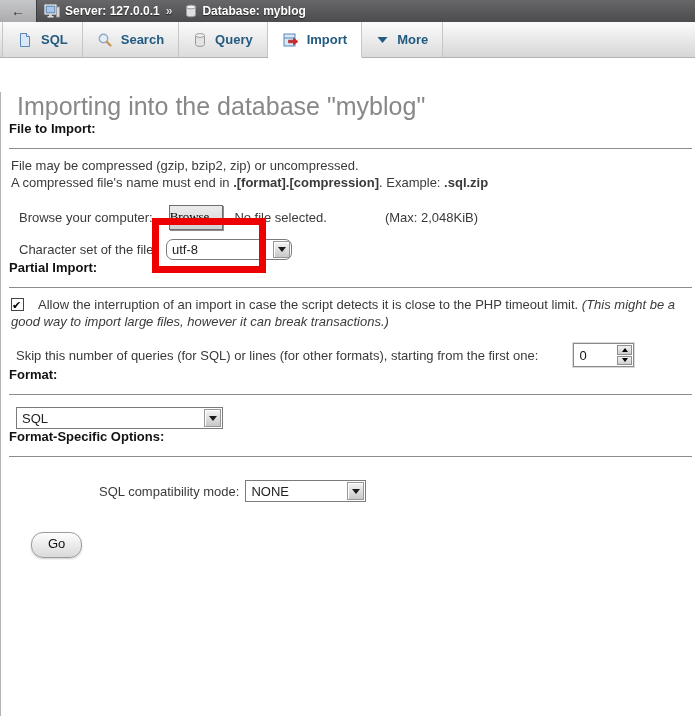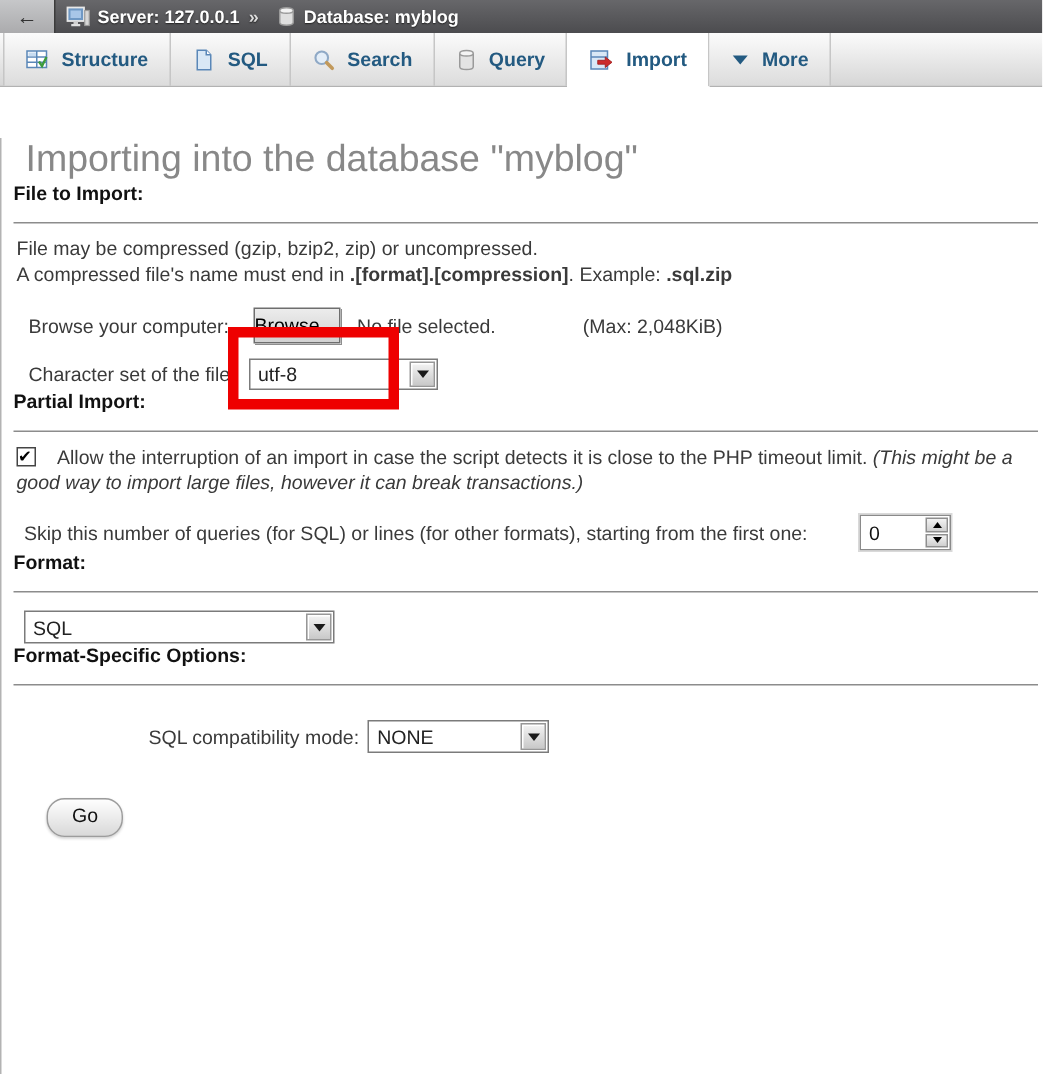--- a/index.html
+++ b/index.html
@@ -64,21 +64,21 @@
   p.note { margin:8px 8px 0 10px; line-height:17px; color:#3a3a3a; }
   .b { font-weight:bold; }
   .it { font-style:italic; }
 
   .row { display:flex; align-items:center; }
   .browse-row { margin-top:13px; padding-left:18px; height:26px; }
   .browse-btn {
     margin-left:16px; padding:3px 0 4px; font-size:13px; color:#000;
     background:linear-gradient(#ececec,#d2d2d2);
     border:1px solid #6e6e6e; box-shadow:1px 1px 0 #8e8e8e;
-    cursor:pointer; font-family:Liberation Sans, sans-serif;
+    cursor:pointer; font-family:Liberation Serif, serif;
   }
   .nofile { margin-left:11px; }
   .maxtxt { margin-left:58px; }
 
   .charset-row { margin-top:9px; padding-left:18px; height:21px;text-align:center; }
 
   
   .win-select {
     position:relative; background:#fff; border:1px solid #7b7b7b;
     height:21px; display:flex; align-items:center; padding-left:5px;
@@ -179,33 +179,20 @@
         <ellipse cx="6" cy="3" rx="4.5" ry="1.9" fill="#f2f2f2" stroke="#9a9a9a"></ellipse>
       </svg>
     </span>
     <span class="crumb-link">Database: myblog</span>
   </div>
 
   <div class="tabbar">
     <div class="tab">
       <span class="ticon">
         <svg width="16" height="16" viewBox="0 0 16 16">
-          <rect x="1" y="2" width="13" height="11" fill="#fff" stroke="#5a87b8"></rect>
-          <line x1="1" y1="6" x2="14" y2="6" stroke="#5a87b8"></line>
-          <line x1="1" y1="9.5" x2="14" y2="9.5" stroke="#5a87b8"></line>
-          <line x1="7.5" y1="2" x2="7.5" y2="13" stroke="#5a87b8"></line>
-          <rect x="2" y="3" width="5" height="2.5" fill="#c7dcf1"></rect>
-          <path d="M9 9 l2 3 3-6" stroke="#3d9b3d" stroke-width="1.6" fill="none"></path>
-        </svg>
-      </span>
-      <span>Structure</span>
-    </div>
-    <div class="tab">
-      <span class="ticon">
-        <svg width="16" height="16" viewBox="0 0 16 16">
           <path d="M3.5 1.5 h6 l3 3 v10 h-9 z" fill="#d9e8f6" stroke="#5a87b8"></path>
           <path d="M9.5 1.5 v3 h3" fill="#fff" stroke="#5a87b8"></path>
         </svg>
       </span>
       <span>SQL</span>
     </div>
     <div class="tab">
       <span class="ticon">
         <svg width="16" height="16" viewBox="0 0 16 16">
           <circle cx="6.5" cy="6.5" r="4.2" fill="#e4eef8" stroke="#8fa9c6" stroke-width="1.4"></circle>
@@ -256,21 +243,21 @@
 
     <div class="row browse-row">
       <span>Browse your computer:</span>
       <button class="browse-btn">Browse…</button>
       <span class="nofile">No file selected.</span>
       <span class="maxtxt">(Max: 2,048KiB)</span>
     </div>
 
     <div class="row charset-row">
       <span>Character set of the file:</span>
-      <div class="win-select" style="margin-left:9px;width:126px;">
+      <div class="win-select" style="margin-left:9px;width:126px;border-radius:7px;">
         <span>utf-8</span>
         <span class="ws-arrow"></span>
       </div>
     </div>
 
     <h3 class="sect sect2">Partial Import:</h3>
 
     <p class="note cb-para">
       <span class="checkbox"></span><span>Allow the interruption of an import in case the script detects it is close to the PHP timeout limit. </span><span class="it">(This might be a good way to import large files, however it can break transactions.)</span>
     </p>

